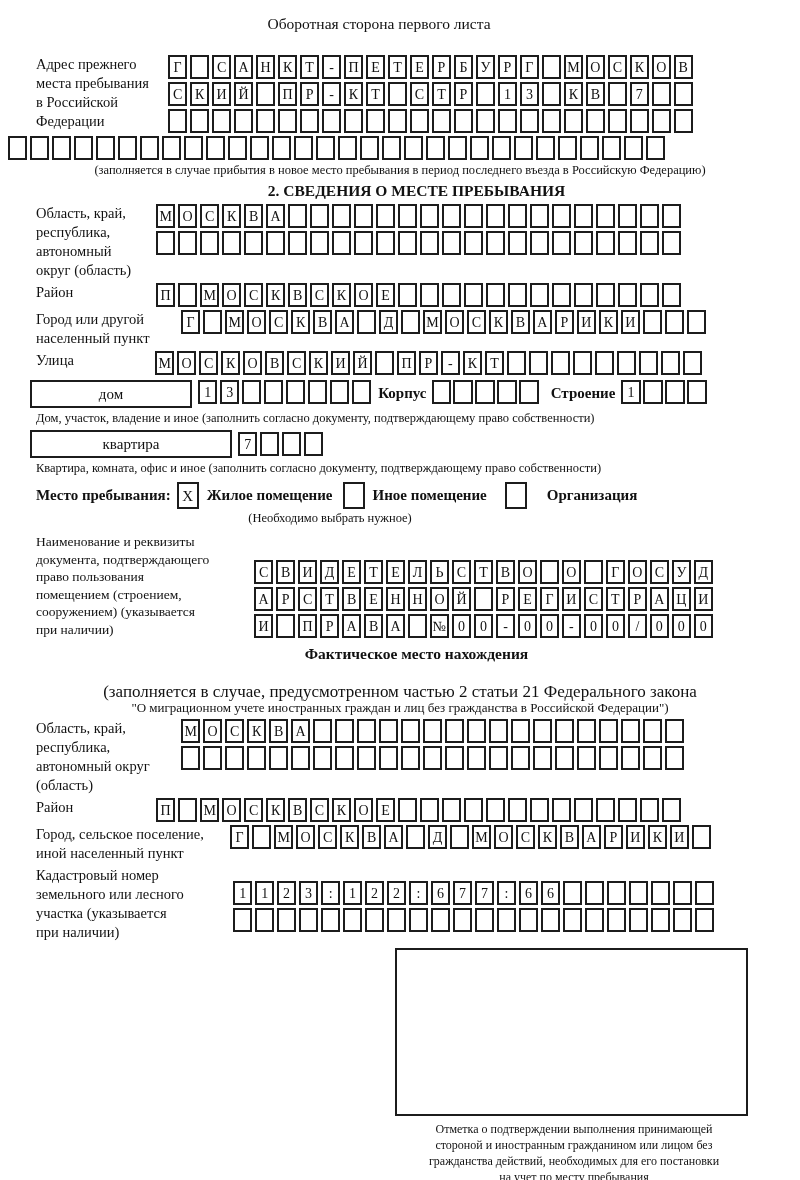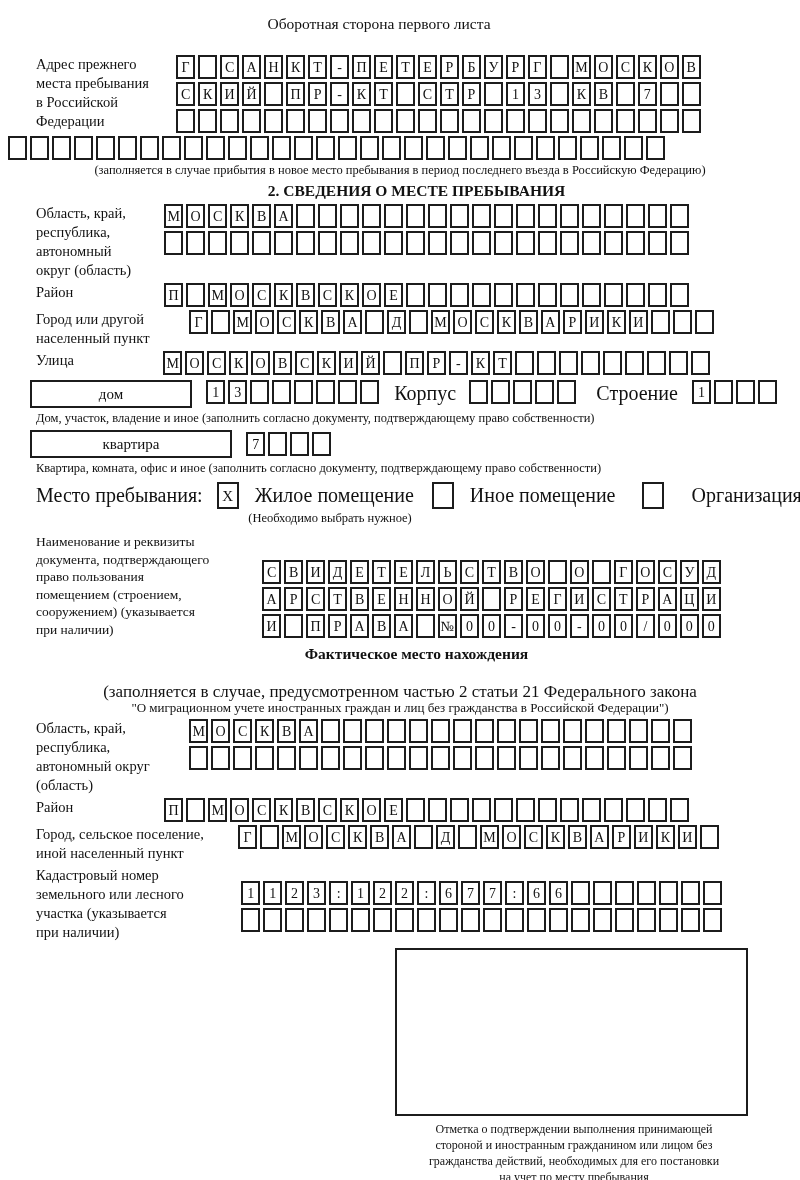--- a/index.html
+++ b/index.html
@@ -2,21 +2,21 @@
 <html><head>
 <meta charset="utf-8">
 <style>
   * { margin:0; padding:0; box-sizing:border-box; }
   html,body { background:#ffffff; }
   body {
     width:800px; height:1180px; overflow:hidden; position:relative;
     font-family:"Liberation Serif", serif; color:#111;
   }
   .backside { text-align:center; padding:15px 42px 0 0; font-size:15.5px; }
-  .frow { display:flex; align-items:flex-start;gap:8px; }
+  .frow { display:flex; align-items:flex-start; }
   .lbl { font-size:14.5px; line-height:19px; white-space:pre-line; flex:none; }
   .lbl-sm { font-size:13.5px; line-height:17.5px; }
   .cellrow { display:flex; gap:2.7px; flex:none; }
   .cellcol { display:flex; flex-direction:column; gap:3px; }
   .cell {
     width:19.3px; height:24px; flex:none; background:#fff;
     border:2px solid #1c1c1c; text-align:center;
     font:14px/21px "Liberation Serif", serif;
   }
   .widebox {
@@ -26,21 +26,21 @@
   .cb {
     width:22px; height:27px; border:2px solid #1c1c1c; flex:none;
     text-align:center; font:15px/24px "Liberation Serif", serif;
   }
   .note { font-size:12.5px; line-height:16px; }
   .center { text-align:center; }
   .title { font-weight:bold; font-size:15.5px; line-height:20px; text-align:center;padding-left:33px; }
   .w132{width:132px;} .w120{width:120px;} .w145{width:145px;} .w119{width:119px;}
   .w218{width:218px;} .w194{width:194px;} .w197{width:197px;}
   .ml36{margin-left:36px;} .ml30{margin-left:30px;} .ml8{margin-left:8px;}
-  .inline-lbl { font-size:20px; line-height:27px; flex:none; }
+  .inline-lbl { font-size:15px; line-height:27px; flex:none;font-weight:bold; }
   .stamp-box { width:353px; height:168px; border:2px solid #1c1c1c; margin:6px 0 0 395px; }
   .stamp-cap { width:400px; margin:5px 0 0 374px; text-align:center;
     font-size:12px; line-height:16px; white-space:pre-line; }
 </style>
 </head>
 <body>
 
 <div class="backside">Оборотная сторона первого листа</div>
 
 <div class="frow ml36" style="margin-top:22px;">

